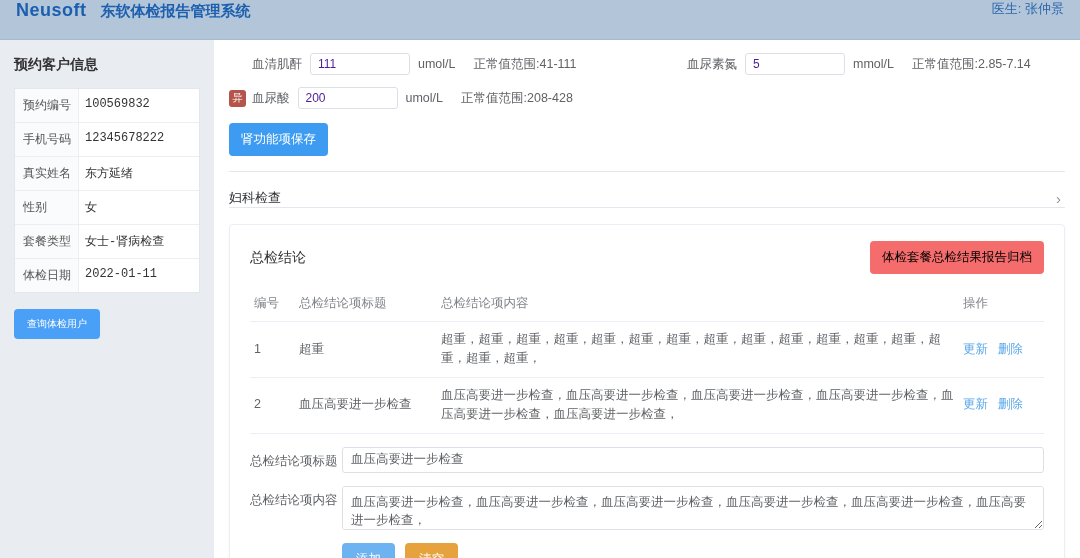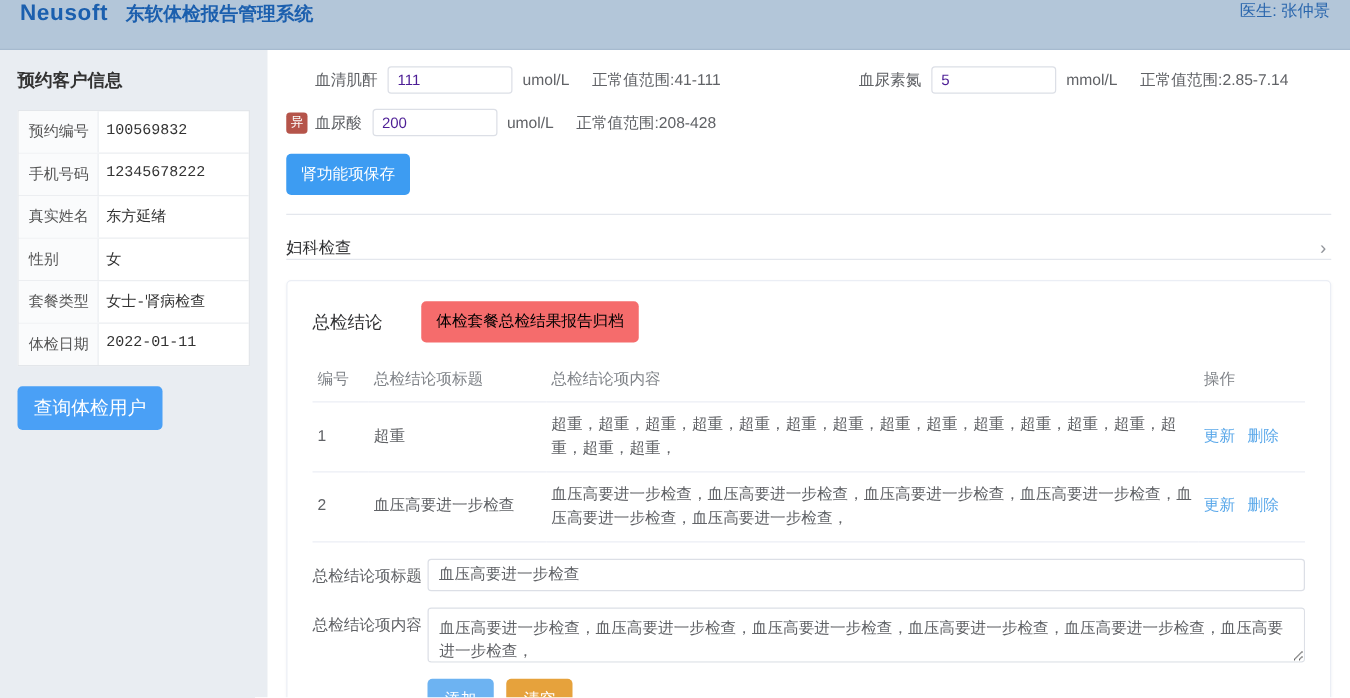--- a/index.html
+++ b/index.html
@@ -19,21 +19,21 @@
   .layout{ display:flex; height:518px; }
   .sidebar{ width:214px; background:#e9edf2; padding:16px 14px; flex-shrink:0; }
   .sidebar-title{ font-size:14px; font-weight:bold; color:#333; }
   .info-table{ margin-top:14px; background:#fff; border:1px solid #e3e6ea; }
   .info-row{ display:flex; border-bottom:1px solid #eceef1; }
   .info-row:last-child{ border-bottom:none; }
   .info-label{ width:64px; padding:8px 4px 8px 8px; background:#fafbfc; font-size:12px;
     color:#555; border-right:1px solid #eceef1; flex-shrink:0; }
   .info-value{ padding:8px 6px; font-size:12px; color:#333; white-space:nowrap;font-family:Liberation Mono, monospace; }
   .query-btn{ margin-top:16px; background:#4aa0f6; color:#fff; border:none; border-radius:4px;
-    font-size:15px; padding:8px 13px; cursor:pointer; }
+    font-size:10px; padding:8px 13px; cursor:pointer; }
   
   .main{ flex:1; padding:12px 15px 0 15px; overflow:hidden; }
   .exam-grid{ display:grid; grid-template-columns:435px 1fr; row-gap:10px; }
   .exam-item{ display:flex; align-items:center; font-size:12.5px; color:#606266; height:24px; }
   .exam-item.no-badge{ padding-left:23px; }
   .abn-badge{ width:17px; height:17px; background:#b5544a; color:#fff; font-size:10px;
     display:flex; align-items:center; justify-content:center; border-radius:3px;
     margin-right:6px; flex-shrink:0; }
   .exam-label{ margin-right:8px; }
   .exam-input{ width:100px; height:22px; border:1px solid #dcdfe6; border-radius:3px;
@@ -42,21 +42,21 @@
   .range{ margin-left:18px; }
   .save-btn{ margin-top:13px; background:#3d9cf2; color:#fff; border:none; border-radius:4px;
     font-size:12.5px; padding:8px 12px; cursor:pointer; }
   .collapse-row{ margin-top:15px; border-top:1px solid #e4e7ed; border-bottom:1px solid #e4e7ed;
     height:37px; display:flex; align-items:flex-end; justify-content:space-between;
     font-size:13px; color:#303133; cursor:pointer; }
   .chevron{ color:#909399; font-size:15px; margin-right:4px; }
   
   .panel{ margin-top:16px; border:1px solid #ebeef5; border-radius:4px;
     padding:16px 20px 18px 20px; box-shadow:0 1px 3px rgba(0,0,0,.04); }
-  .panel-header{ display:flex; justify-content:flex-start; align-items:center; }
+  .panel-header{ display:flex; justify-content:space-between; align-items:center; }
   .panel-title{ font-size:14px; color:#303133; }
   .archive-btn{ background:#f56c6c; color:#000000; border:none; border-radius:4px;
     font-size:12.5px; padding:8px 12px; cursor:pointer;margin-left:31px; }
   table.c-table{ width:100%; border-collapse:collapse; margin-top:12px; font-size:12.5px;
     color:#606266; table-layout:fixed; }
   .c-table th{ text-align:left; font-weight:normal; color:#808489; padding:9px 4px;
     border-bottom:1px solid #ebeef5; }
   .c-table td{ padding:8px 4px; border-bottom:1px solid #ebeef5; vertical-align:middle;
     line-height:1.55; }
   .col-no{ width:45px; } .col-title{ width:142px; } .col-act{ width:85px; }

